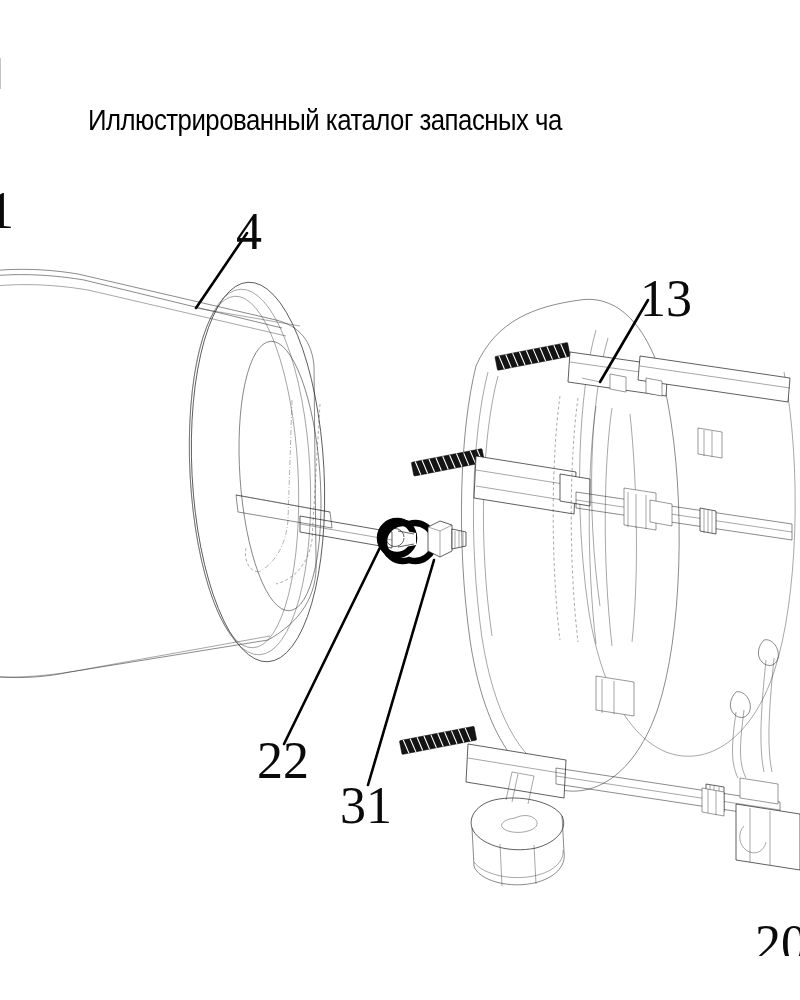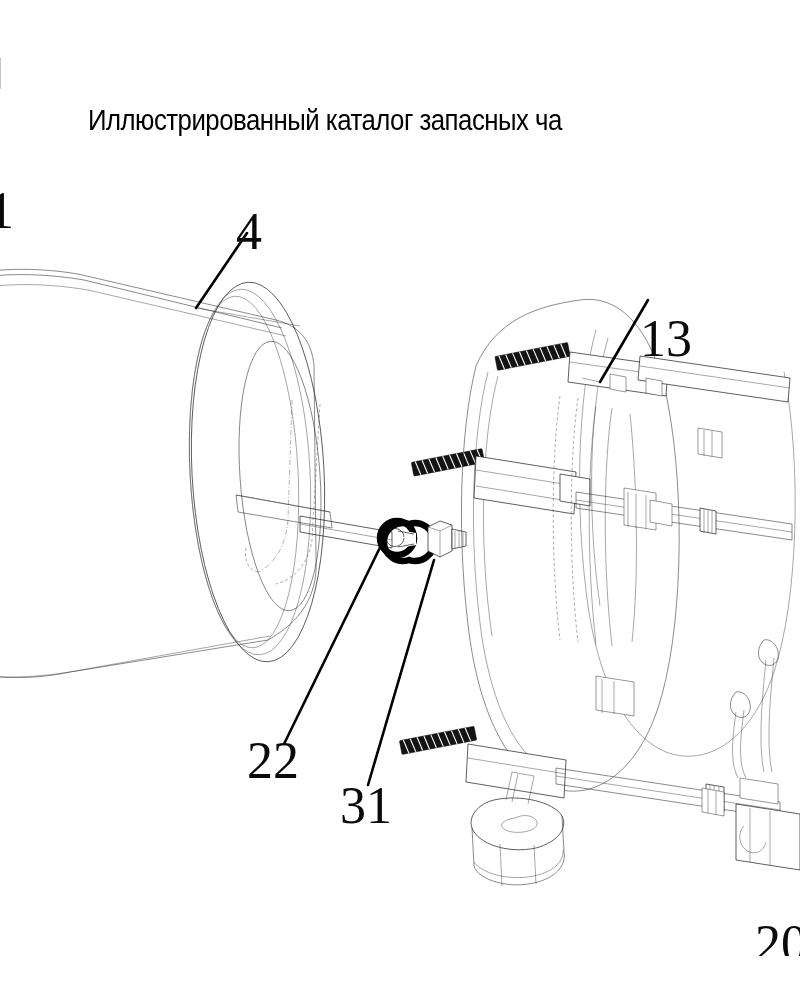--- a/index.html
+++ b/index.html
@@ -44,22 +44,22 @@
     position: absolute;
     font-family: "Liberation Serif", serif;
     font-size: 52px;
     font-weight: 400;
     color: #0a0a0a;
     white-space: nowrap;
     line-height: 1;
   }
   .callout.c-11 { left: -12px; top: 185px; }
   .callout.c-12 { left: 236px; top: 206px; }
-  .callout.c-13 { left: 640px; top: 273px; margin-top: 40px; }
-  .callout.c-22 { left: 247px; top: 735px; }
+  .callout.c-13 { left: 640px; top: 273px; }
+  .callout.c-22 { left: 257px; top: 735px; }
   .callout.c-21 { left: 340px; top: 780px; }
   .callout.c-20 { left: 755px; top: 918px; }
 
   svg.art {
     position: absolute;
     left: 0;
     top: 0;
     width: 800px;
     height: 1000px;
   }

